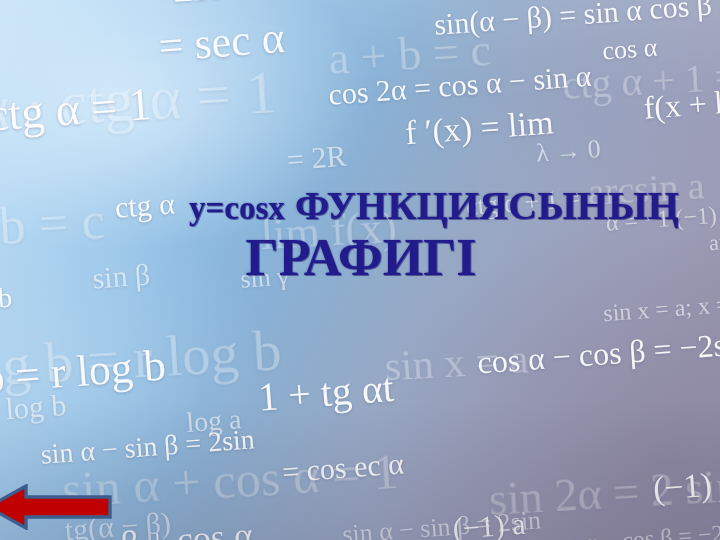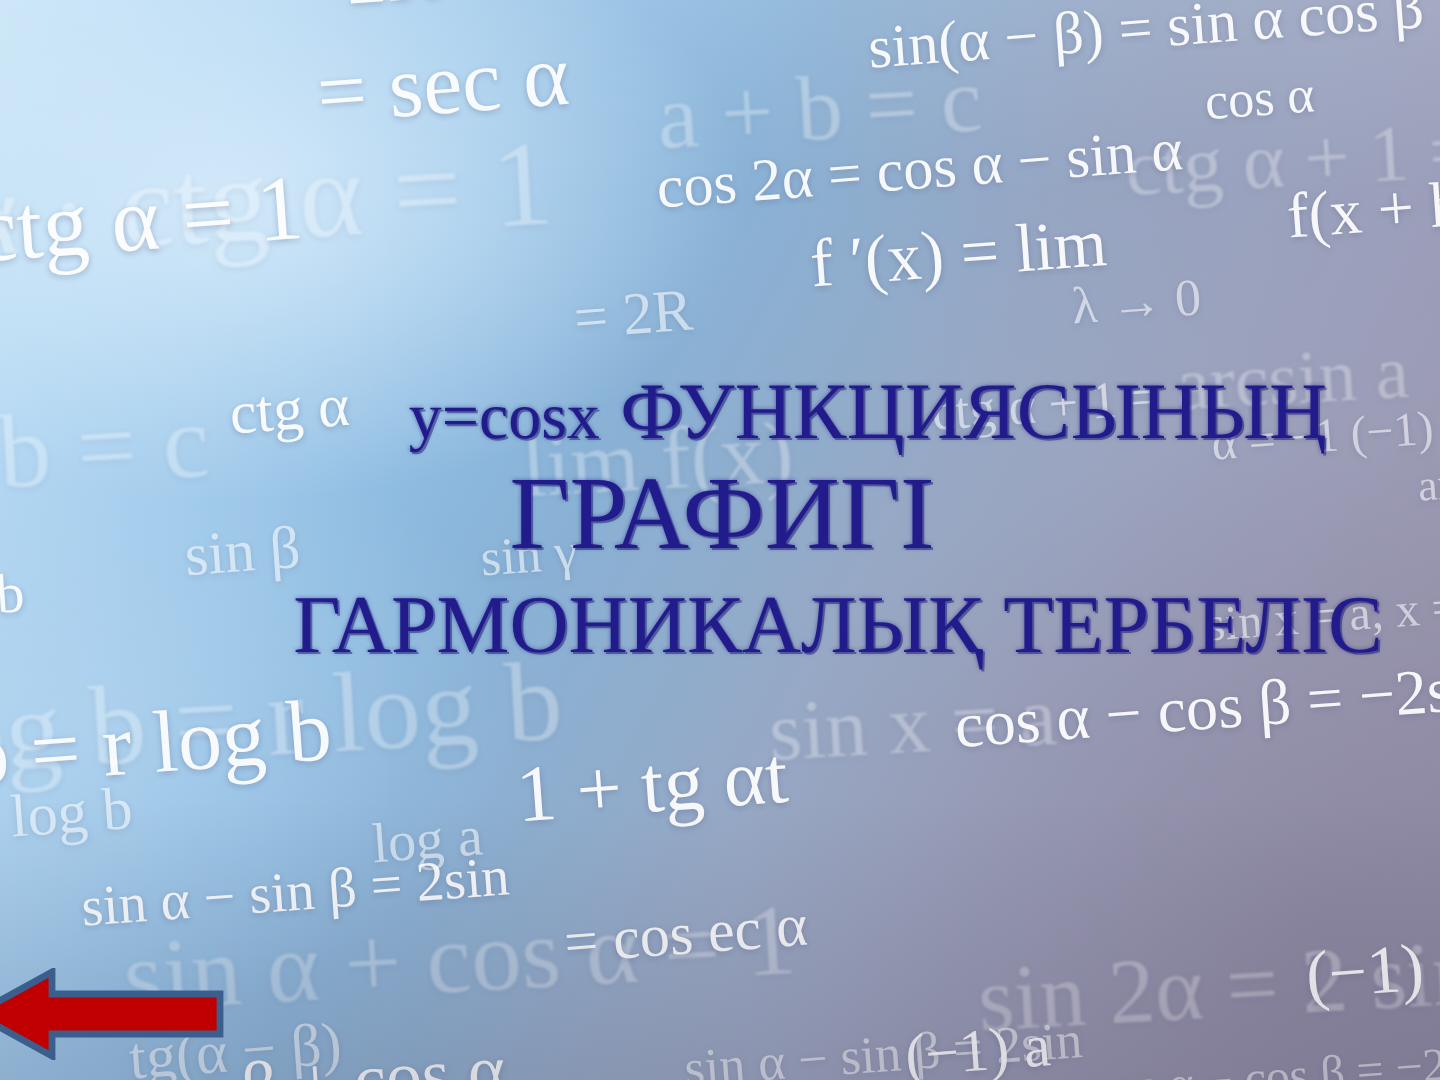--- a/index.html
+++ b/index.html
@@ -78,21 +78,21 @@
   .formula-layer.front { opacity: .92; }
 
   
   #title-block {
     position: absolute;
     left: 0;
     top: 186px;
     width: 720px;
     text-align: center;
     color: #221b8c;
-    font-weight: normal;
+    font-weight: bold;
     line-height: 1.0;
     text-shadow:
       0 0 2px rgba(34,27,140,.55),
       1px 1px 0 rgba(20,16,100,.45);
     pointer-events: none;
     z-index: 6;
   }
   .title-line {
     white-space: nowrap;
     font-family: "Liberation Serif", "DejaVu Serif", serif;
@@ -193,21 +193,20 @@
     <span class="f" style="left:80%; top:82%; font-size:34px;">(−1) a</span>
     <span class="f" style="left:24%; top:36%; font-size:30px;">ctg α</span>
     <span class="f" style="left:6%;  top:48%; font-size:28px;">log b</span>
   </div>
 
   <div class="bg-vignette"></div>
 
   <div id="title-block">
     <div class="title-line" id="title-line-1"><span class="small">y=cosx</span> <span>ФУНКЦИЯСЫНЫҢ</span></div>
     <div class="title-line" id="title-line-2">ГРАФИГІ</div>
-    <div class="title-line" id="title-line-3">ГАРМОНИКАЛЫҚ  ТЕРБЕЛІС</div>
   </div>
 
   <div id="back-arrow" title="back">
     <svg viewBox="0 0 126 46" preserveAspectRatio="none">
       <polygon points="2,23 40,2 40,13 124,13 124,33 40,33 40,44" fill="#C00000" stroke="#3B5E8C" stroke-width="3.4" stroke-linejoin="miter"></polygon>
     </svg>
   </div>
 
 </div>
 

